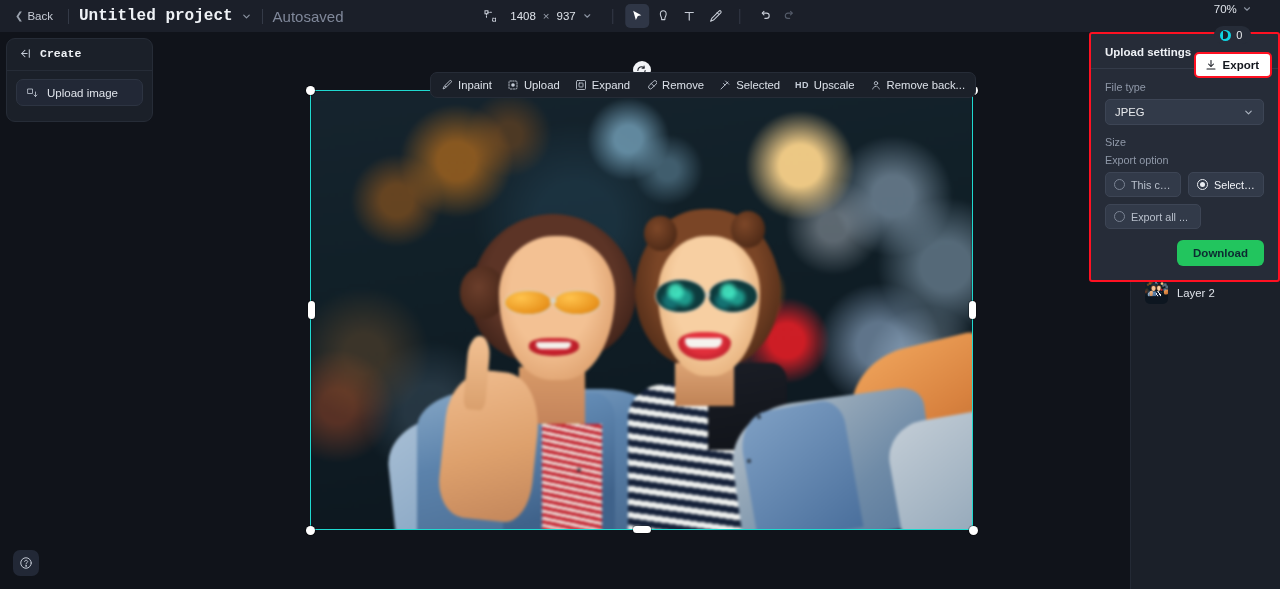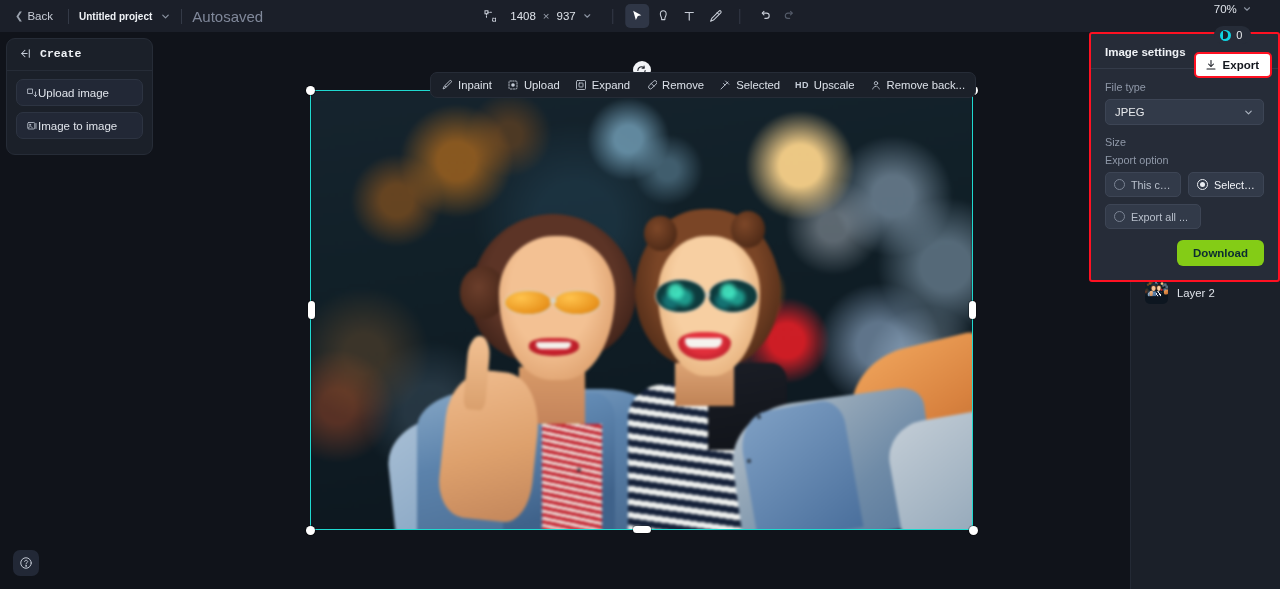--- a/index.html
+++ b/index.html
@@ -20,21 +20,21 @@
     z-index: 40;
   }
   .hdr-left { display: flex; align-items: center; height: 32px; padding-left: 10px; }
   .back-btn {
     display: flex; align-items: center; gap: 4px;
     font-size: 11.5px; color: #c7ccd6; cursor: pointer;
     padding: 3px 5px; border-radius: 4px;
   }
   .chev-left { font-size: 10px; line-height: 1; color: #9aa1ad; }
   .vdiv { width: 1px; height: 15px; background: #343a47; margin: 0 10px; }
-  .proj-name { font-size: 10px; font-weight: bold; color: #eef1f5; }
+  .proj-name { font-size: 16px; font-weight: bold; color: #eef1f5; font-family: Liberation Mono, monospace; }
   .proj-caret { margin-left: 8px; color: #8b93a1; display:flex; align-items:center; cursor:pointer; }
   .autosaved { font-size: 15px; color: #80889a; }
 
   .hdr-center {
     position: absolute; left: 50%; transform: translateX(-50%);
     display: flex; align-items: center; height: 32px; gap: 2px;
   }
   .hdr-icon-btn {
     width: 24px; height: 24px; border-radius: 5px;
     display: flex; align-items: center; justify-content: center;
@@ -84,21 +84,21 @@
     border: 1px solid #262c37; border-radius: 9px;
     padding: 0 0 9px 0; z-index: 30;
   }
   .sidebar-head {
     display: flex; align-items: center; gap: 8px;
     height: 28px; padding: 0 12px; margin-top: 4px;
     border-bottom: 1px solid #262c37; padding-bottom: 6px; margin-bottom: 8px;
   }
   .sidebar-title { font-size: 11.5px; font-weight: bold; color: #eef1f5; font-family: Liberation Mono, monospace; }
   .side-item {
-    display: flex; align-items: center; 
+    display: flex; align-items: center; gap: 9px;
     margin: 0 9px 6px 9px; height: 27px; padding: 0 9px;
     background: #222836; border: 1px solid #2d3442; border-radius: 7px;
     font-size: 11.5px; color: #dfe3ea; cursor: pointer;
   }
   .side-item .ico { display: flex; align-items: center; color: #b9c0cc; }
 
   .help-btn {
     position: absolute; left: 13px; bottom: 13px;
     width: 26px; height: 26px; border-radius: 7px;
     background: #222836; display: flex; align-items: center; justify-content: center;
@@ -206,21 +206,21 @@
     border: 1.5px solid #7b8494; flex: none; position: relative;
   }
   .radio-chip.sel .radio-dot { border-color: #e9ecf1; }
   .radio-chip.sel .radio-dot::after {
     content: ""; position: absolute; left: 2px; top: 2px;
     width: 5px; height: 5px; border-radius: 50%; background: #e9ecf1;
   }
   .radio-chip .lbl { overflow: hidden; text-overflow: ellipsis; }
   .dl-wrap { display: flex; justify-content: flex-end; margin-top: 11px; padding: 0 0 0 0; }
   .dl-btn {
-    background: #84cc16; color: #0c2b31; font-size: 11.5px; font-weight: bold;
+    background: #22c55e; color: #0c2b31; font-size: 11.5px; font-weight: bold;
     border-radius: 6px; padding: 7px 16px; cursor: pointer;
   }
 
   
   .photo { position: absolute; inset: 0; overflow: hidden; }
   .photo .bg {
     position: absolute; inset: 0;
     background:
       radial-gradient(circle at 22% 16%, rgba(232,132,24,.55) 0 3%, transparent 9%),
       radial-gradient(circle at 13% 25%, rgba(226,120,20,.40) 0 2.4%, transparent 7%),
@@ -648,31 +648,20 @@
       <span class="ico">
         <svg width="12" height="12" viewBox="0 0 24 24" fill="none" stroke="currentColor" stroke-width="1.7" stroke-linecap="round" stroke-linejoin="round">
             <path d="M4 4h9v9H4z"></path>
             <path d="M19 10v9M19 19l-3-3M19 19l3-3"></path>
           </svg>
       </span>
       <span>Upload image</span>
     </div>
 
 
-    <div class="side-item">
-      <span class="ico">
-        <svg width="12" height="12" viewBox="0 0 24 24" fill="none" stroke="currentColor" stroke-width="1.7" stroke-linecap="round" stroke-linejoin="round">
-            <rect x="3.5" y="5" width="14" height="13" rx="2"></rect>
-            <circle cx="8" cy="9.5" r="1.3"></circle>
-            <path d="M4.5 16l4.5-4 4 4"></path>
-            <path d="M20 7v10"></path>
-          </svg>
-      </span>
-      <span>Image to image</span>
-    </div>
   </div>
 
   <div class="help-btn">
     <svg width="14" height="14" viewBox="0 0 24 24" fill="none" stroke="currentColor" stroke-width="1.7" stroke-linecap="round" stroke-linejoin="round">
         <circle cx="12" cy="12" r="9"></circle>
         <path d="M9.6 9.2a2.5 2.5 0 114.1 2.3c-.9.7-1.7 1.1-1.7 2.2"></path>
         <circle cx="12" cy="17" r=".7" fill="currentColor"></circle>
       </svg>
   </div>
 
@@ -693,21 +682,21 @@
             <div class="ph-layer wr-armskin"></div>
             <div class="ph-layer wl-hand"></div>
           </div>
         </div>
       </div>
       <span class="layer-name">Layer 2</span>
     </div>
   </div>
 
   <div class="export-panel">
-    <div class="ep-title">Image settings</div>
+    <div class="ep-title">Upload settings</div>
     <div class="ep-body">
 
       <div class="ep-label">File type</div>
       <div class="ep-select">
         <span>JPEG</span>
         <svg width="11" height="11" viewBox="0 0 24 24" fill="none" stroke="#aeb6c2" stroke-width="2.4" stroke-linecap="round" stroke-linejoin="round">
             <polyline points="6 9 12 15 18 9"></polyline>
           </svg>
       </div>
 

